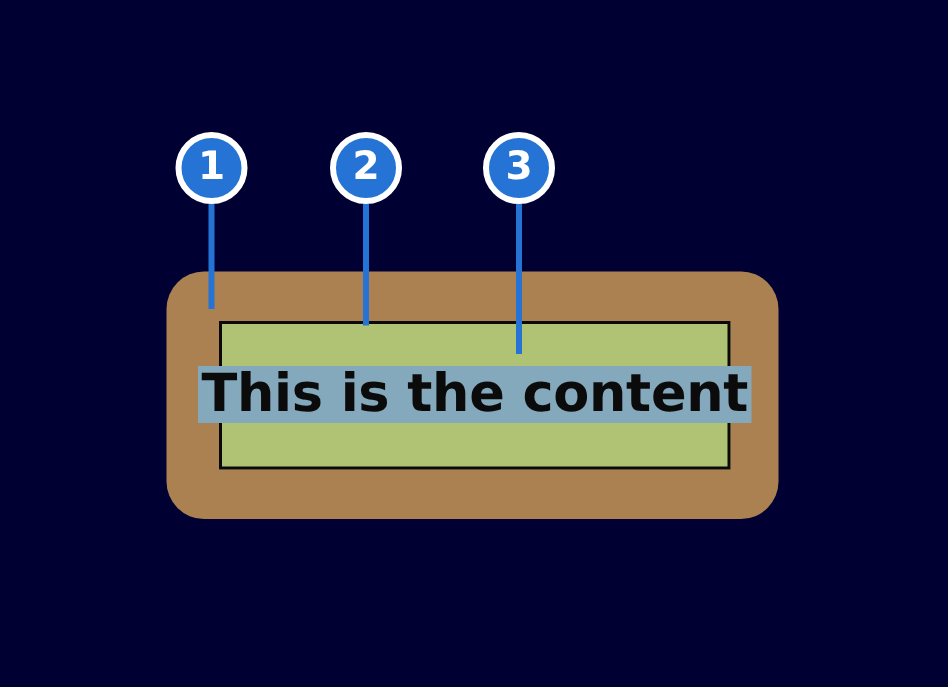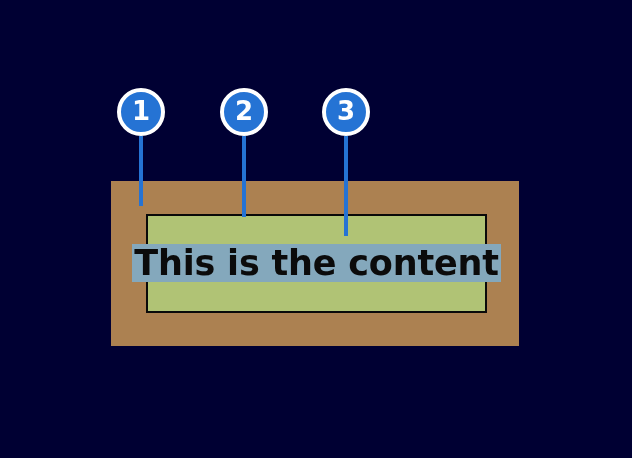--- a/index.html
+++ b/index.html
@@ -25,20 +25,21 @@
 
   
   .margin-box {
     position: absolute;
     left: 111px;
     top: 181px;
     width: 408px;
     height: 165px;
     background: #AC8151;
     box-sizing: border-box;
+    border-radius: 25px;
   }
 
   .border-box {
     position: absolute;
     left: 35px;   
     top: 33px;    
     width: 341px; 
     height: 99px; 
     background: #B0C375;
     border: 2px solid #0a0a0a;

